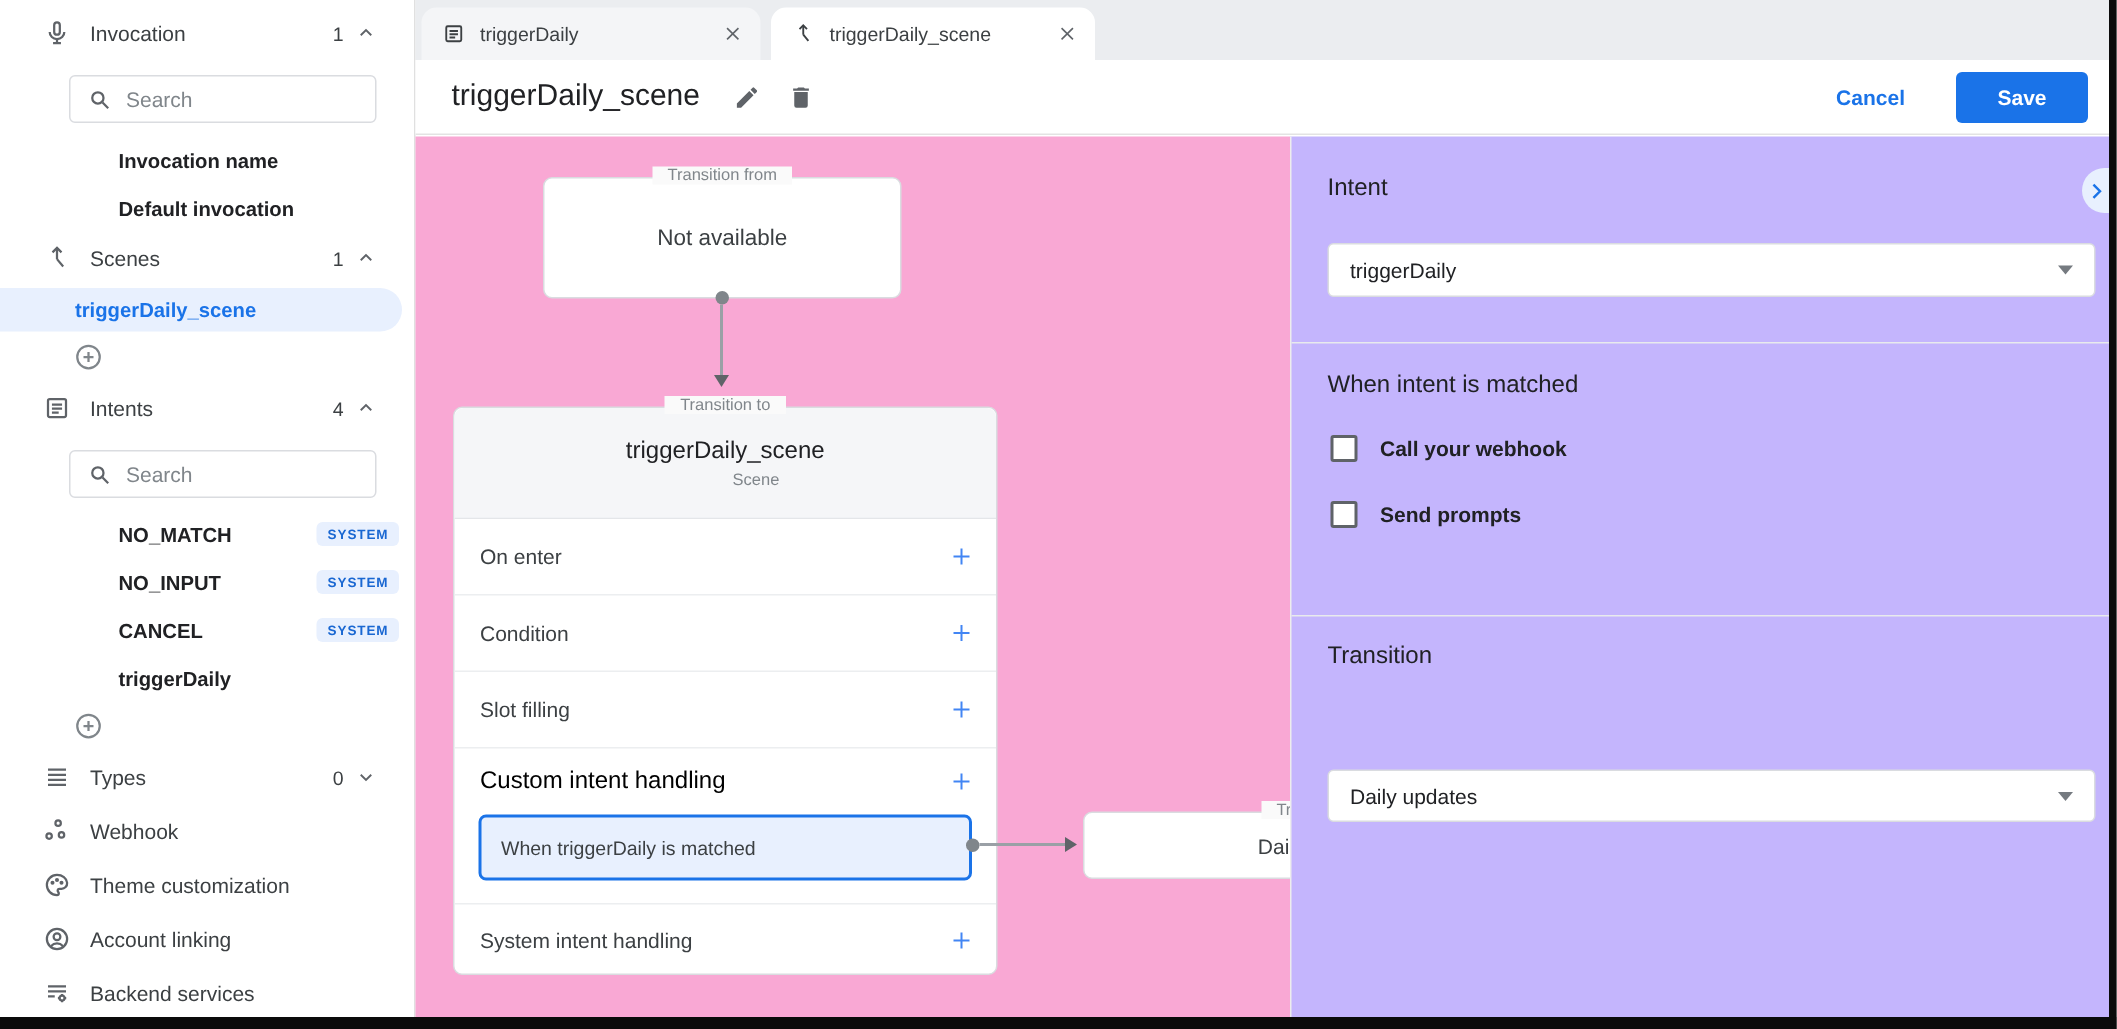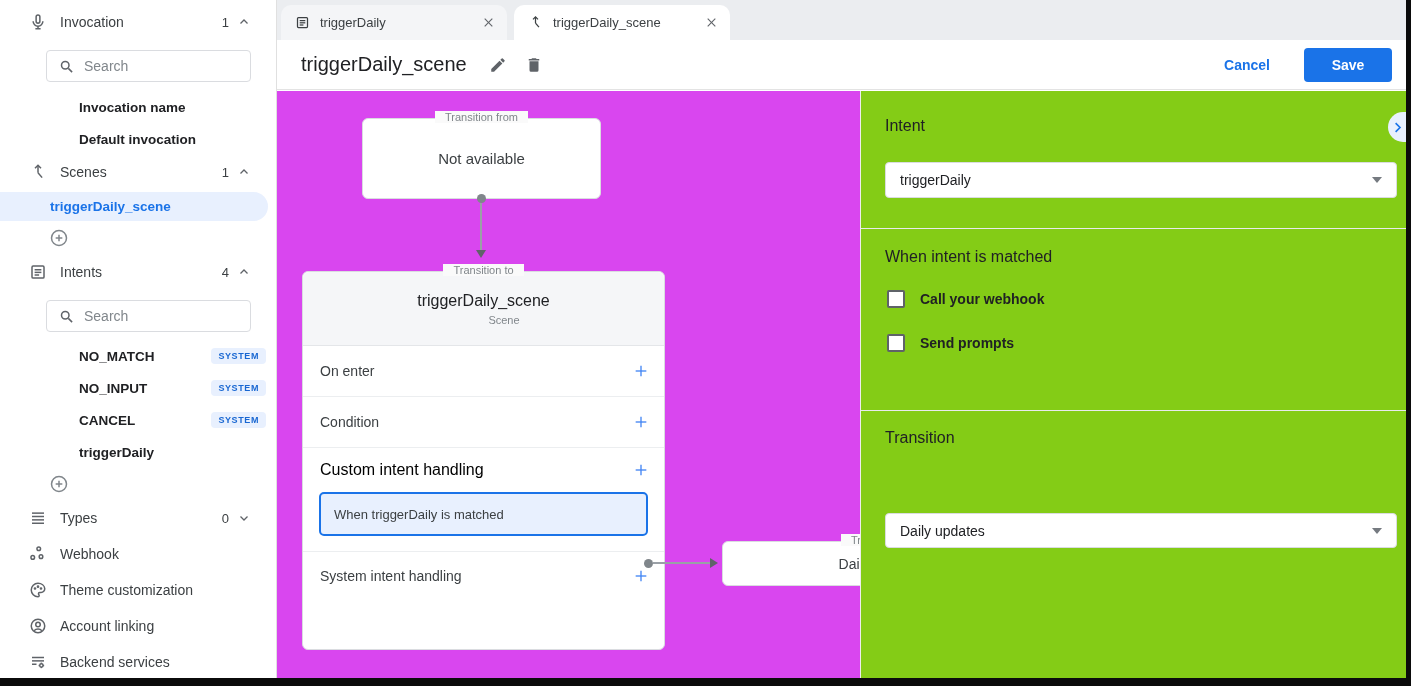--- a/index.html
+++ b/index.html
@@ -32,22 +32,22 @@
   #tab-0 { left:4px; width:226px; background:#f4f5f7; }
   #tab-1 { left:237px; width:216px; background:#fff; }
 
   #headerbar { position:absolute; left:0; top:40px; right:0; height:50px; background:#fff; border-bottom:1px solid #e3e3e3; display:flex; align-items:center; padding:0 14px 0 24px; }
   #page-title { font-size:20px; color:#202124; }
   .hicon { margin-left:22px; display:flex; cursor:pointer; }
   #cancel-btn { margin-left:auto; color:#1a73e8; font-size:14px; font-weight:bold; cursor:pointer; margin-right:34px; }
   #save-btn { width:88px; height:34px; background:#1a73e8; color:#fff; font-size:14px; font-weight:bold; border:none; border-radius:4px; cursor:pointer; font-family:"Liberation Sans", sans-serif; }
 
   #content { position:absolute; left:0; top:91px; right:0; bottom:0; display:flex; }
-  #canvas { position:relative; width:583px; background:#d946ef; overflow:hidden; flex:0 0 583px; }
-  #panel { position:relative; flex:1; background:#84cc16; border-left:1px solid #ededed; }
+  #canvas { position:relative; width:583px; background:#f9a8d4; overflow:hidden; flex:0 0 583px; }
+  #panel { position:relative; flex:1; background:#c4b5fd; border-left:1px solid #ededed; }
 
   
   .node { position:absolute; background:#fff; border:1px solid #dadce0; border-radius:6px; }
   .legend { position:absolute; top:-8px; left:0; right:0; text-align:center; font-size:11px; color:#80868b; pointer-events:none; }
   .legend span { background:#fafafa; padding:0 10px; }
   #from-box { left:85px; top:27px; width:239px; height:81px; display:flex; align-items:center; justify-content:center; }
   #from-box .ntext { font-size:15px; color:#3c4043;text-align:right; }
   .dot { position:absolute; width:9px; height:9px; border-radius:50%; background:#80868b; }
   .vline { position:absolute; width:2px; background:#9aa0a6; }
   .hline { position:absolute; height:2px; background:#9aa0a6; }
@@ -363,20 +363,29 @@
           </div>
           <div class="crow">
             <span class="rlabel">Condition</span>
             <span class="addbtn">
               <svg width="16" height="16" viewBox="0 0 24 24" fill="none" stroke="#4285f4" stroke-width="2">
                   <line x1="12" y1="4" x2="12" y2="20"></line>
                   <line x1="4" y1="12" x2="20" y2="12"></line>
                 </svg>
             </span>
           </div>
+          <div class="crow">
+            <span class="rlabel">Slot filling</span>
+            <span class="addbtn">
+              <svg width="16" height="16" viewBox="0 0 24 24" fill="none" stroke="#4285f4" stroke-width="2">
+                  <line x1="12" y1="4" x2="12" y2="20"></line>
+                  <line x1="4" y1="12" x2="20" y2="12"></line>
+                </svg>
+            </span>
+          </div>
 
           <div id="custom-section">
             <div id="custom-label-row">
               <span class="rlabel">Custom intent handling</span>
               <span class="addbtn">
                 <svg width="16" height="16" viewBox="0 0 24 24" fill="none" stroke="#4285f4" stroke-width="2">
                     <line x1="12" y1="4" x2="12" y2="20"></line>
                     <line x1="4" y1="12" x2="20" y2="12"></line>
                   </svg>
               </span>

